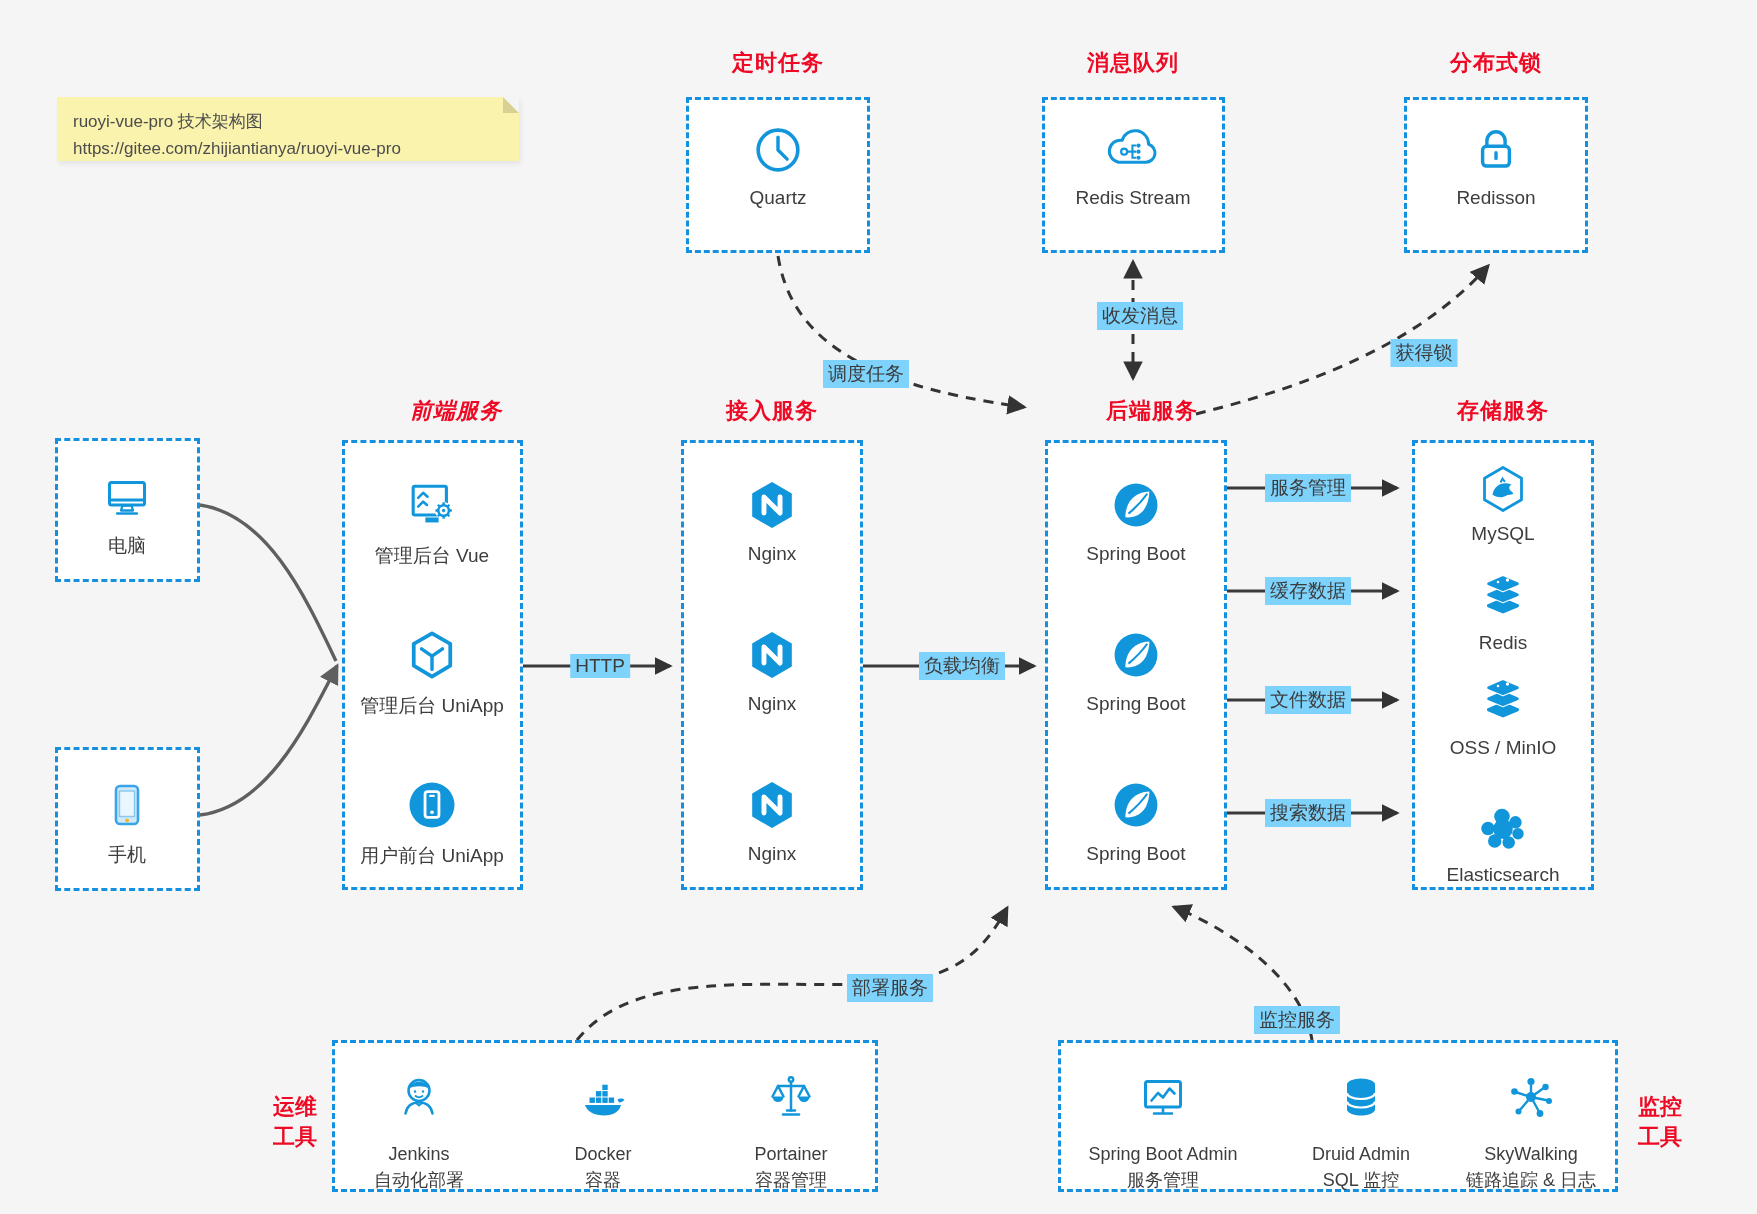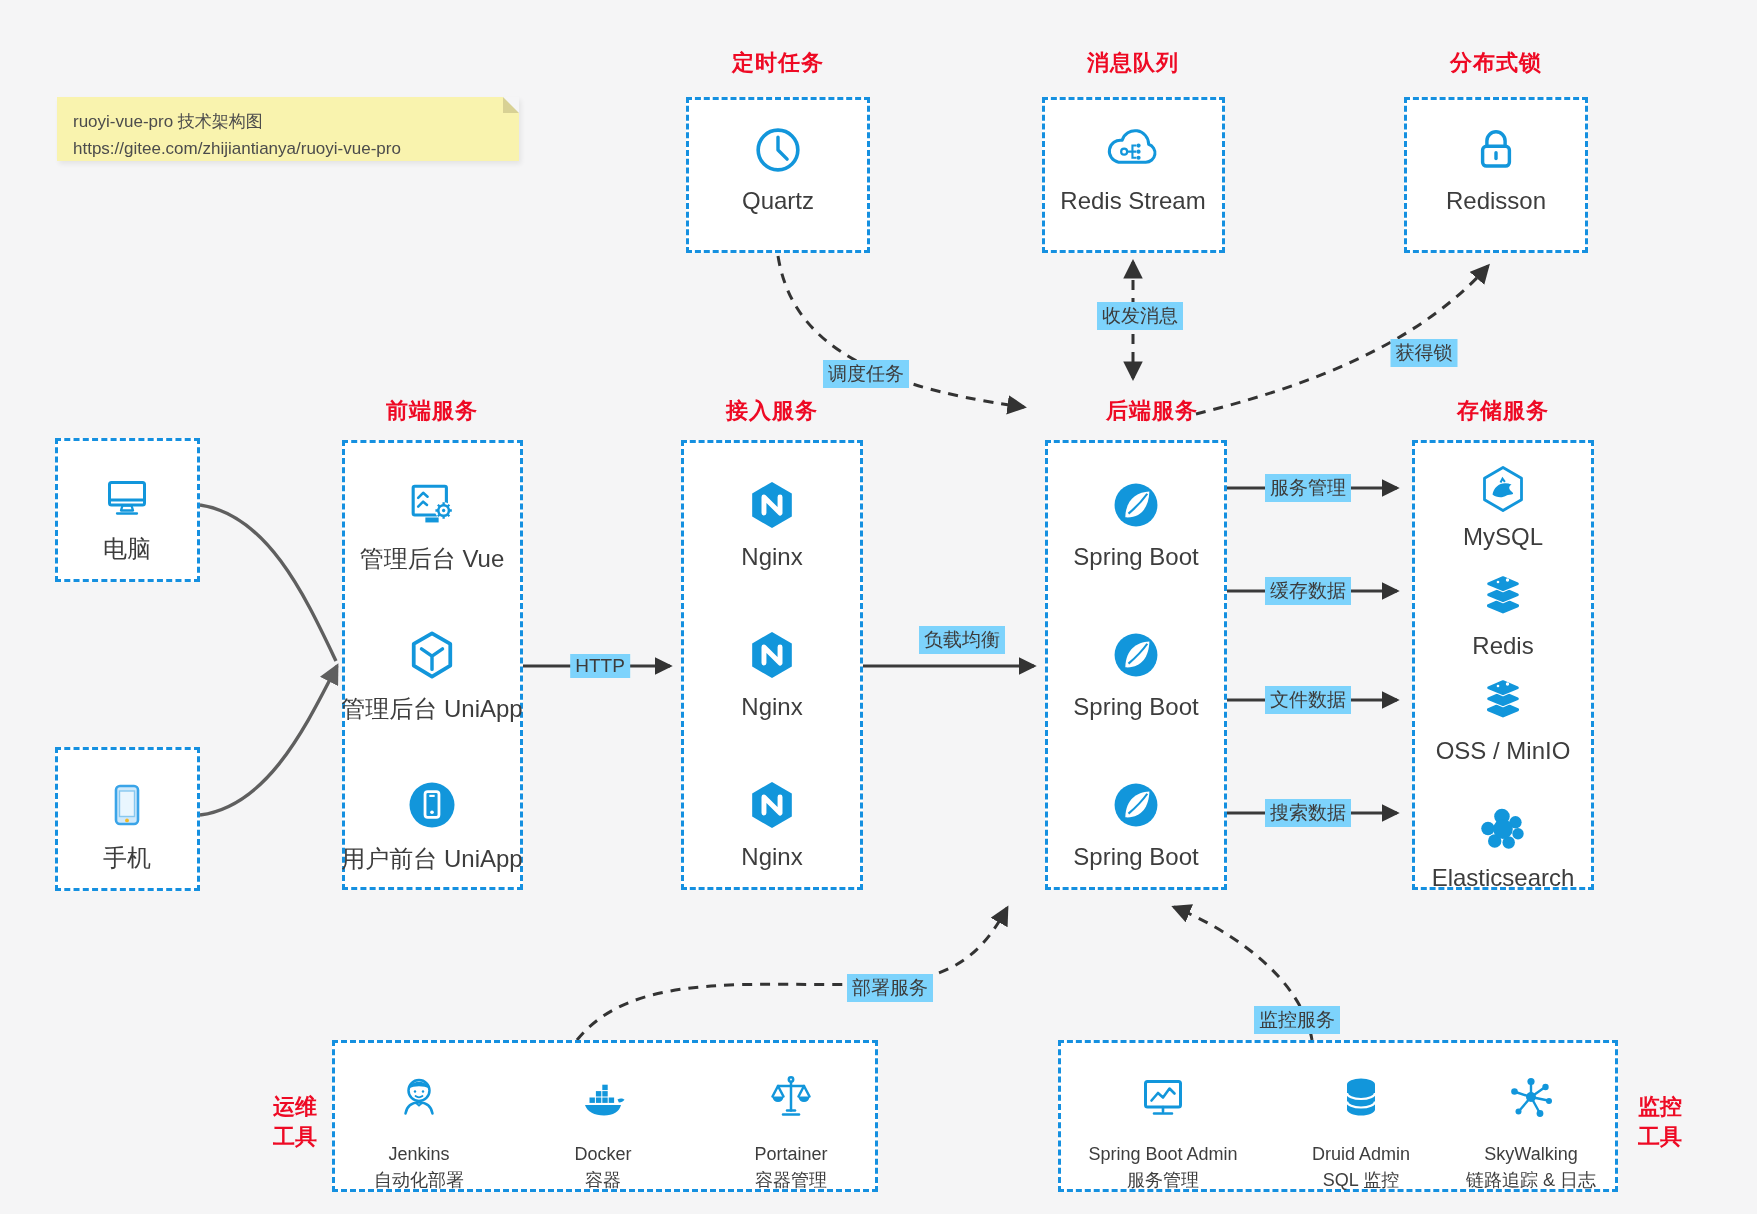--- a/index.html
+++ b/index.html
@@ -2,21 +2,21 @@
 <html><head>
 <meta charset="utf-8">
 <style>
   html,body{margin:0;padding:0;background:#f5f5f6;}
   .stage{position:relative;width:1757px;height:1214px;background:#f5f5f6;
          font-family:"Liberation Sans","DejaVu Sans",sans-serif;overflow:hidden;}
   .dash-box{position:absolute;background:#fff;border:3px dashed #1590e0;box-sizing:border-box;}
   .col-title{position:absolute;transform:translateX(-50%);color:#ee0a24;font-weight:700;
              font-size:22px;letter-spacing:1px;white-space:nowrap;}
   .ni{position:absolute;transform:translate(-50%,-50%);}
-  .nl{position:absolute;transform:translateX(-50%);font-size:24px;color:#3d3d3d;white-space:nowrap;}
+  .nl{position:absolute;transform:translateX(-50%);font-size:19px;color:#3d3d3d;white-space:nowrap;}
   .cap{position:absolute;transform:translateX(-50%);font-size:18px;color:#3d3d3d;white-space:nowrap;margin-top:8px;}
   .el{position:absolute;transform:translate(-50%,-50%);font-size:19px;color:#3c3c3c;
       background:#7dd3fc;padding:1px 5px;white-space:nowrap;}
   .side-red{position:absolute;transform:translateX(-50%);color:#ee0a24;font-weight:700;
             font-size:22px;line-height:1.35;text-align:center;white-space:nowrap;}
   .note{position:absolute;left:57px;top:97px;width:462px;height:64px;background:#f9f3ae;
         box-sizing:border-box;padding:11px 16px;font-size:17px;line-height:1.6;color:#4c4c4c;
         box-shadow:2px 3px 5px rgba(0,0,0,.07);}
   .note::after{content:"";position:absolute;right:0;top:0;width:0;height:0;
         border-top:16px solid #f5f5f6;border-left:16px solid #d8d194;}
@@ -233,21 +233,21 @@
       <use href="#s-desktop"></use>
     </svg>
   <div class="nl" style="left:127px;top:533px;">电脑</div>
 
   <div class="dash-box" style="left:55px;top:747px;width:145px;height:144px;"></div>
   <svg class="ni" style="left:127px;top:805px;" width="56" height="56">
       <use href="#s-mobile"></use>
     </svg>
   <div class="nl" style="left:127px;top:842px;">手机</div>
 
-  <div class="col-title" style="left:432px;top:396px;">前端服务</div>
+  <div class="col-title" style="left:456px;top:396px;font-style:italic;">前端服务</div>
   <div class="col-title" style="left:772px;top:396px;">接入服务</div>
   <div class="col-title" style="left:1152px;top:396px;">后端服务</div>
   <div class="col-title" style="left:1503px;top:396px;">存储服务</div>
 
   <div class="dash-box" style="left:342px;top:440px;width:181px;height:450px;"></div>
   <svg class="ni" style="left:432px;top:505px;" width="62" height="62">
       <use href="#s-adminconsole"></use>
     </svg>
   <div class="nl" style="left:432px;top:543px;">管理后台 Vue</div>
   <svg class="ni" style="left:432px;top:655px;" width="62" height="62">
@@ -299,21 +299,21 @@
   <svg class="ni" style="left:1503px;top:700px;" width="56" height="56">
       <use href="#s-stack"></use>
     </svg>
   <div class="nl" style="left:1503px;top:737px;">OSS / MinIO</div>
   <svg class="ni" style="left:1503px;top:828px;" width="58" height="58">
       <use href="#s-es"></use>
     </svg>
   <div class="nl" style="left:1503px;top:864px;">Elasticsearch</div>
 
   <div class="el" style="left:600px;top:666px;">HTTP</div>
-  <div class="el" style="left:962px;top:640px;">负载均衡</div>
+  <div class="el" style="left:962px;top:666px;">负载均衡</div>
   <div class="el" style="left:866px;top:374px;">调度任务</div>
   <div class="el" style="left:1140px;top:316px;">收发消息</div>
   <div class="el" style="left:1424px;top:353px;">获得锁</div>
   <div class="el" style="left:1308px;top:488px;">服务管理</div>
   <div class="el" style="left:1308px;top:591px;">缓存数据</div>
   <div class="el" style="left:1308px;top:700px;">文件数据</div>
   <div class="el" style="left:1308px;top:813px;">搜索数据</div>
   <div class="el" style="left:890px;top:988px;">部署服务</div>
   <div class="el" style="left:1249px;top:1020px;margin-left:48px;">监控服务</div>
 

